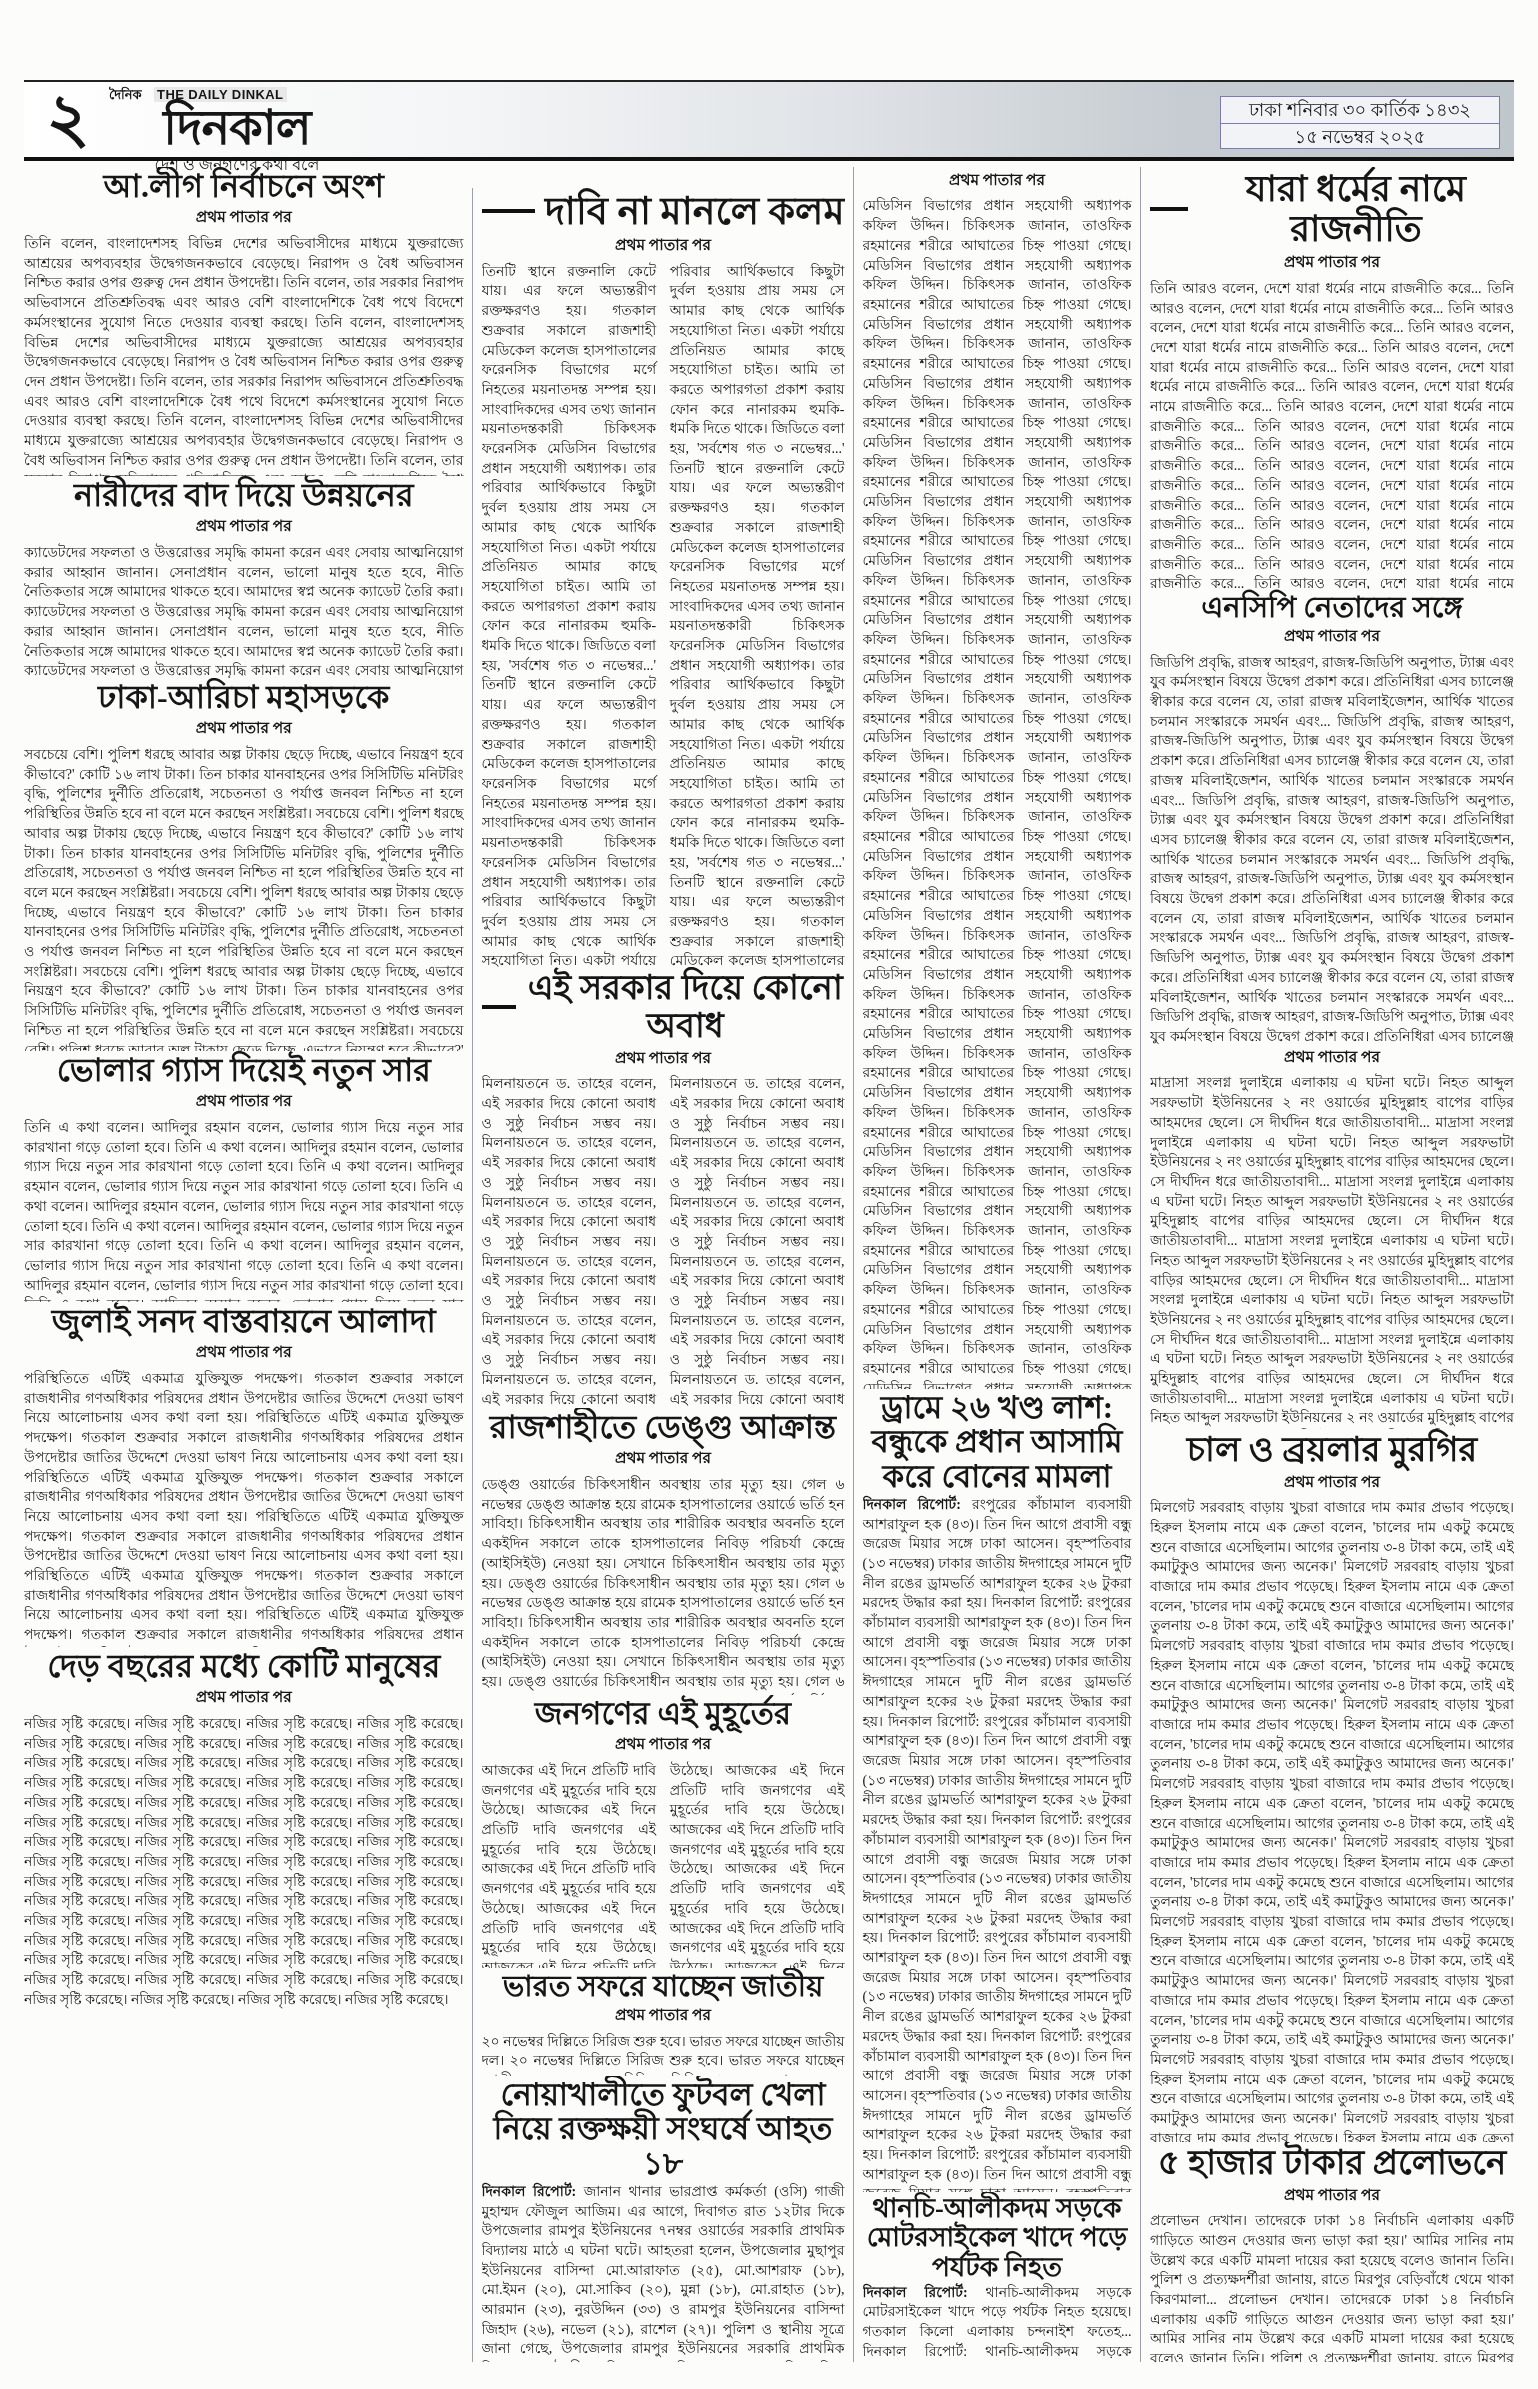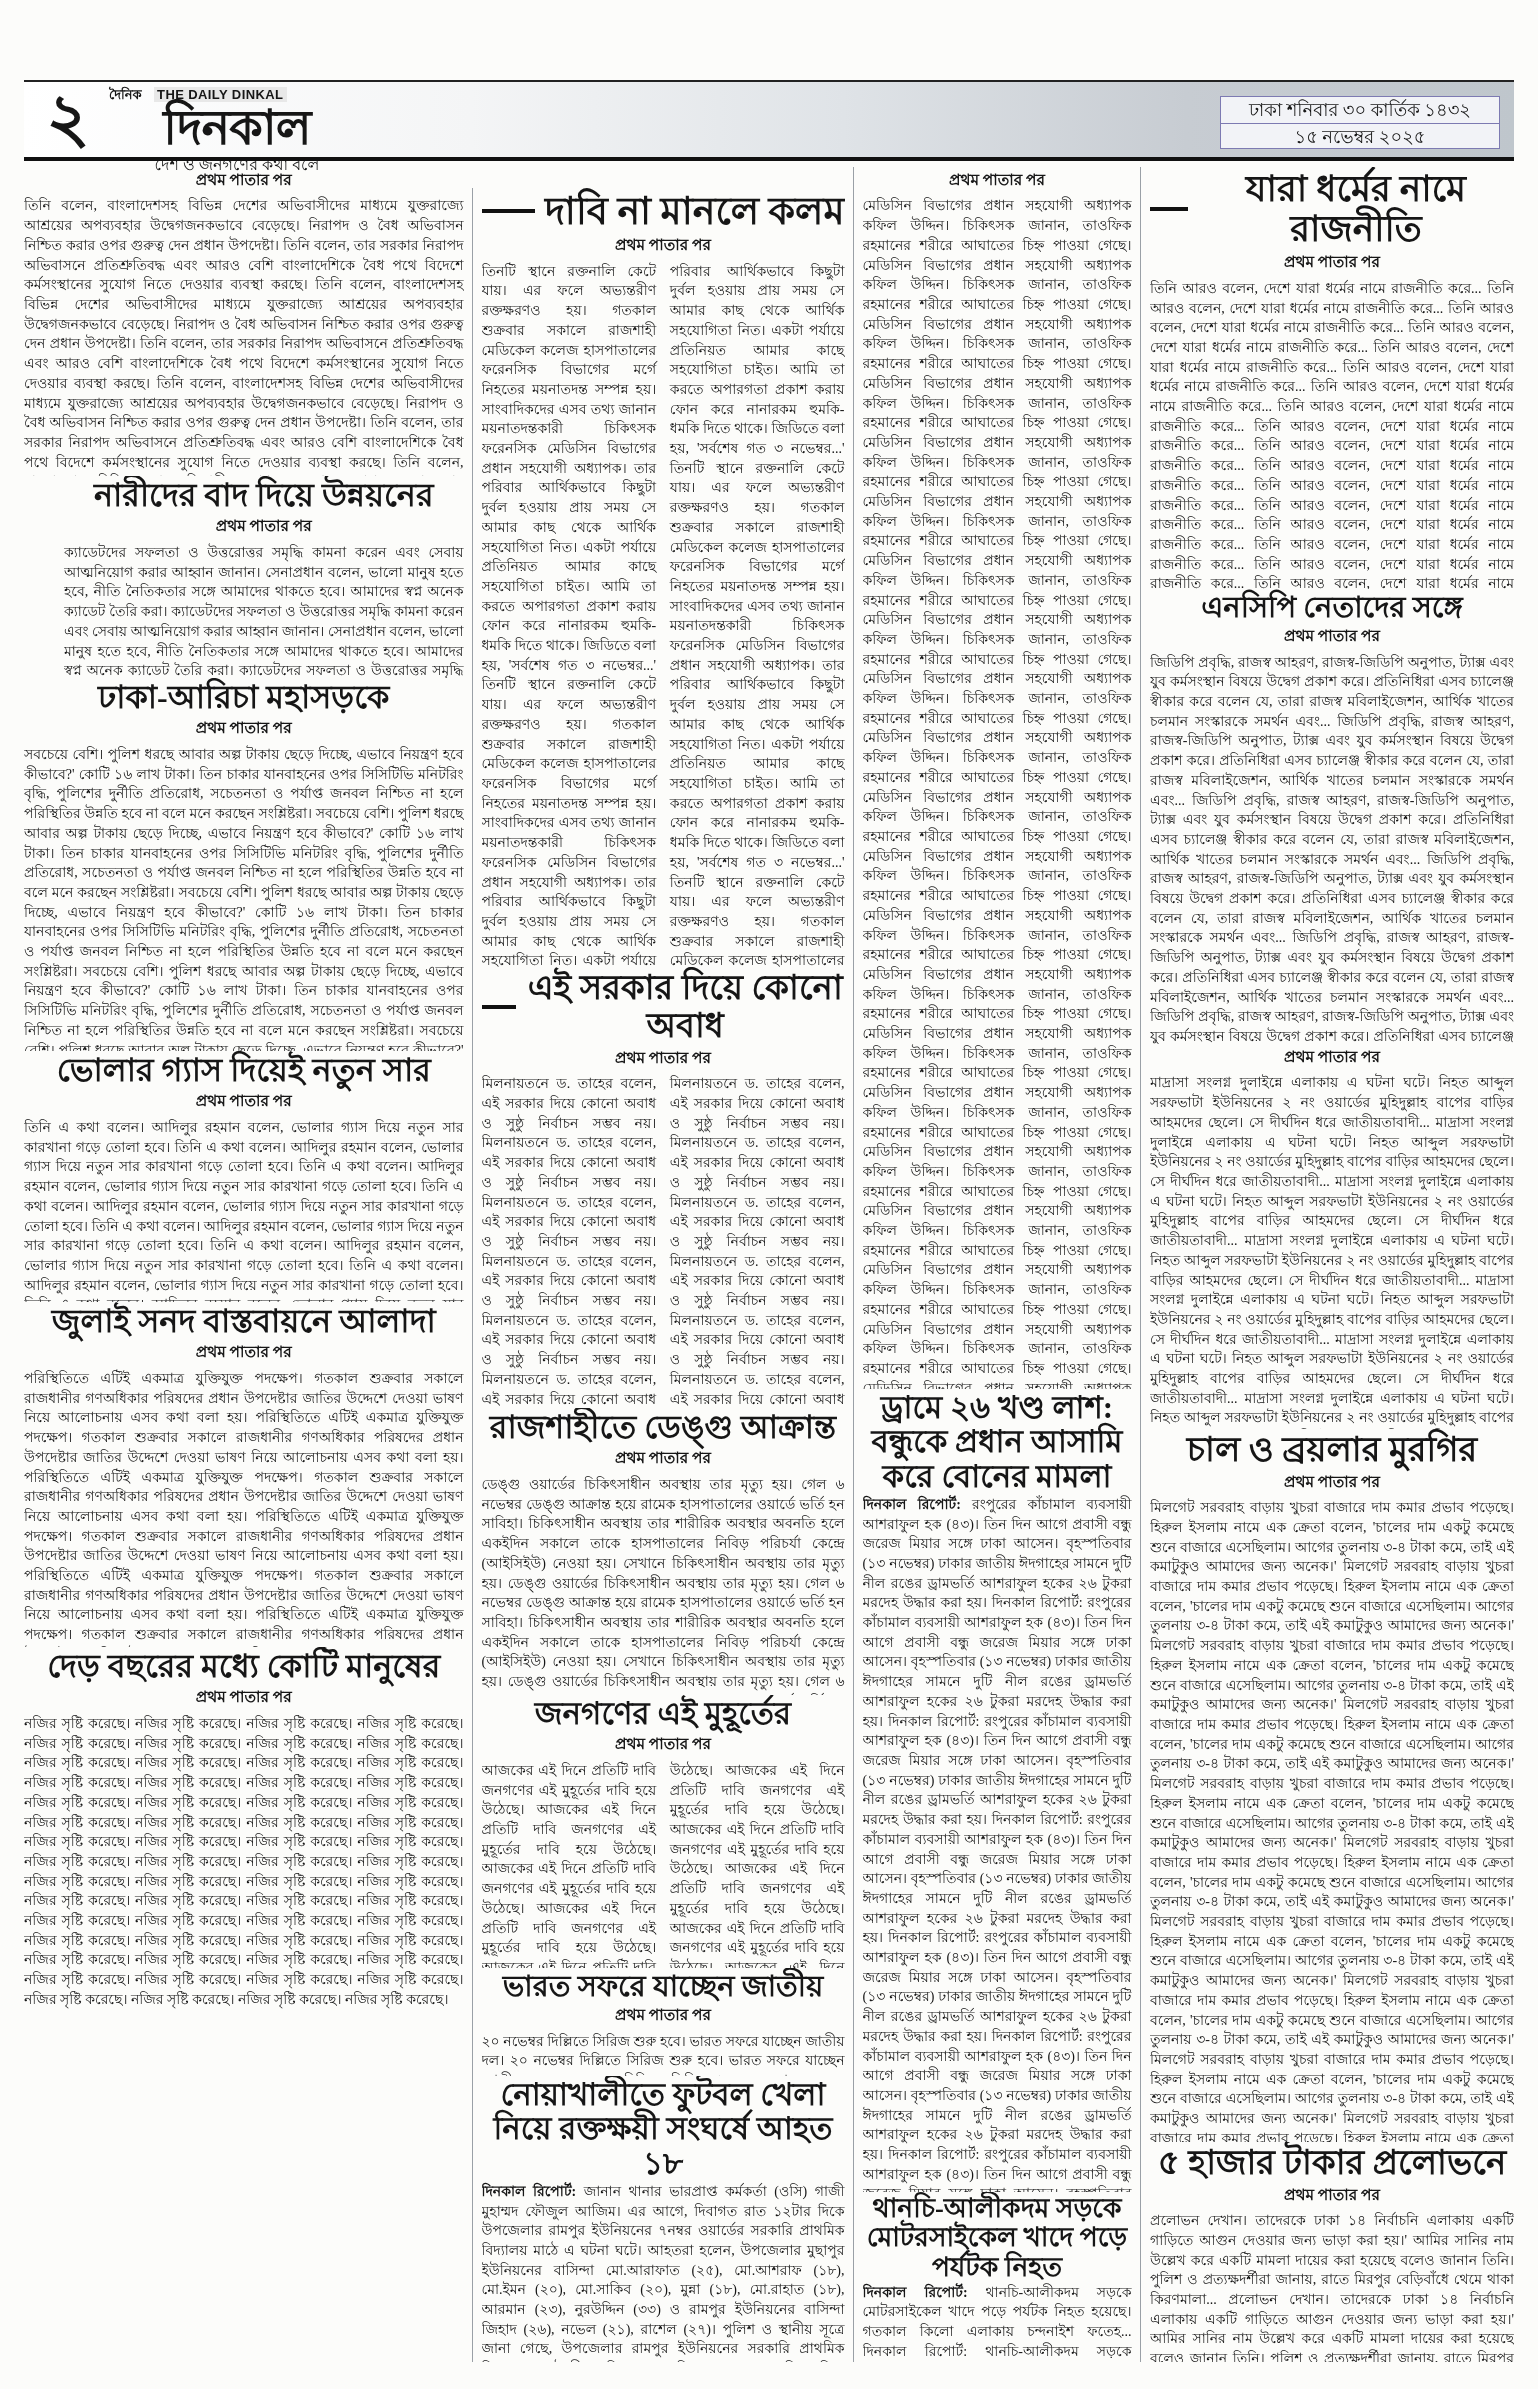--- a/index.html
+++ b/index.html
@@ -78,24 +78,27 @@
   <div class="datebox">
     <div class="d1">ঢাকা শনিবার ৩০ কার্তিক ১৪৩২</div>
     <div class="d2">১৫ নভেম্বর ২০২৫</div>
   </div>
 
   <div class="rule-bottom"></div>
 
   <main>
     <section class="col col-a">
         <article style="height: 309px;">
+          <h2 class="headline" style="font-size: 32px;">
+            <span>আ.লীগ নির্বাচনে অংশ</span>
+          </h2>
           <div class="continued">প্রথম পাতার পর</div>
           <div class="abody">তিনি বলেন, বাংলাদেশসহ বিভিন্ন দেশের অভিবাসীদের মাধ্যমে যুক্তরাজ্যে আশ্রয়ের অপব্যবহার উদ্বেগজনকভাবে বেড়েছে। নিরাপদ ও বৈধ অভিবাসন নিশ্চিত করার ওপর গুরুত্ব দেন প্রধান উপদেষ্টা। তিনি বলেন, তার সরকার নিরাপদ অভিবাসনে প্রতিশ্রুতিবদ্ধ এবং আরও বেশি বাংলাদেশিকে বৈধ পথে বিদেশে কর্মসংস্থানের সুযোগ নিতে দেওয়ার ব্যবস্থা করছে। তিনি বলেন, বাংলাদেশসহ বিভিন্ন দেশের অভিবাসীদের মাধ্যমে যুক্তরাজ্যে আশ্রয়ের অপব্যবহার উদ্বেগজনকভাবে বেড়েছে। নিরাপদ ও বৈধ অভিবাসন নিশ্চিত করার ওপর গুরুত্ব দেন প্রধান উপদেষ্টা। তিনি বলেন, তার সরকার নিরাপদ অভিবাসনে প্রতিশ্রুতিবদ্ধ এবং আরও বেশি বাংলাদেশিকে বৈধ পথে বিদেশে কর্মসংস্থানের সুযোগ নিতে দেওয়ার ব্যবস্থা করছে। তিনি বলেন, বাংলাদেশসহ বিভিন্ন দেশের অভিবাসীদের মাধ্যমে যুক্তরাজ্যে আশ্রয়ের অপব্যবহার উদ্বেগজনকভাবে বেড়েছে। নিরাপদ ও বৈধ অভিবাসন নিশ্চিত করার ওপর গুরুত্ব দেন প্রধান উপদেষ্টা। তিনি বলেন, তার সরকার নিরাপদ অভিবাসনে প্রতিশ্রুতিবদ্ধ এবং আরও বেশি বাংলাদেশিকে বৈধ পথে বিদেশে কর্মসংস্থানের সুযোগ নিতে দেওয়ার ব্যবস্থা করছে। তিনি বলেন, বাংলাদেশসহ বিভিন্ন দেশের অভিবাসীদের মাধ্যমে যুক্তরাজ্যে আশ্রয়ের অপব্যবহার উদ্বেগজনকভাবে বেড়েছে। নিরাপদ ও বৈধ অভিবাসন নিশ্চিত করার ওপর গুরুত্ব দেন প্রধান উপদেষ্টা। তিনি বলেন, তার সরকার নিরাপদ অভিবাসনে প্রতিশ্রুতিবদ্ধ এবং আরও বেশি বাংলাদেশিকে বৈধ পথে বিদেশে কর্মসংস্থানের সুযোগ নিতে দেওয়ার ব্যবস্থা করছে।</div>
         </article>
-        <article style="height: 202px; margin-left: 40px;">
+        <article style="height: 202px;">
           <h2 class="headline" style="font-size: 32px;">
             <span>নারীদের বাদ দিয়ে উন্নয়নের</span>
           </h2>
           <div class="continued">প্রথম পাতার পর</div>
           <div class="abody">ক্যাডেটদের সফলতা ও উত্তরোত্তর সমৃদ্ধি কামনা করেন এবং সেবায় আত্মনিয়োগ করার আহ্বান জানান। সেনাপ্রধান বলেন, ভালো মানুষ হতে হবে, নীতি নৈতিকতার সঙ্গে আমাদের থাকতে হবে। আমাদের স্বপ্ন অনেক ক্যাডেট তৈরি করা। ক্যাডেটদের সফলতা ও উত্তরোত্তর সমৃদ্ধি কামনা করেন এবং সেবায় আত্মনিয়োগ করার আহ্বান জানান। সেনাপ্রধান বলেন, ভালো মানুষ হতে হবে, নীতি নৈতিকতার সঙ্গে আমাদের থাকতে হবে। আমাদের স্বপ্ন অনেক ক্যাডেট তৈরি করা। ক্যাডেটদের সফলতা ও উত্তরোত্তর সমৃদ্ধি কামনা করেন এবং সেবায় আত্মনিয়োগ করার আহ্বান জানান। সেনাপ্রধান বলেন, ভালো মানুষ হতে হবে, নীতি নৈতিকতার সঙ্গে আমাদের থাকতে হবে। আমাদের স্বপ্ন অনেক ক্যাডেট তৈরি করা। ক্যাডেটদের সফলতা ও উত্তরোত্তর সমৃদ্ধি কামনা করেন এবং সেবায় আত্মনিয়োগ করার আহ্বান জানান। সেনাপ্রধান বলেন, ভালো মানুষ হতে হবে, নীতি নৈতিকতার সঙ্গে আমাদের থাকতে হবে। আমাদের স্বপ্ন অনেক ক্যাডেট তৈরি করা।</div>
         </article>
         <article style="height: 373px;">
           <h2 class="headline" style="font-size: 32px;">
             <span>ঢাকা-আরিচা মহাসড়কে</span>
           </h2>

